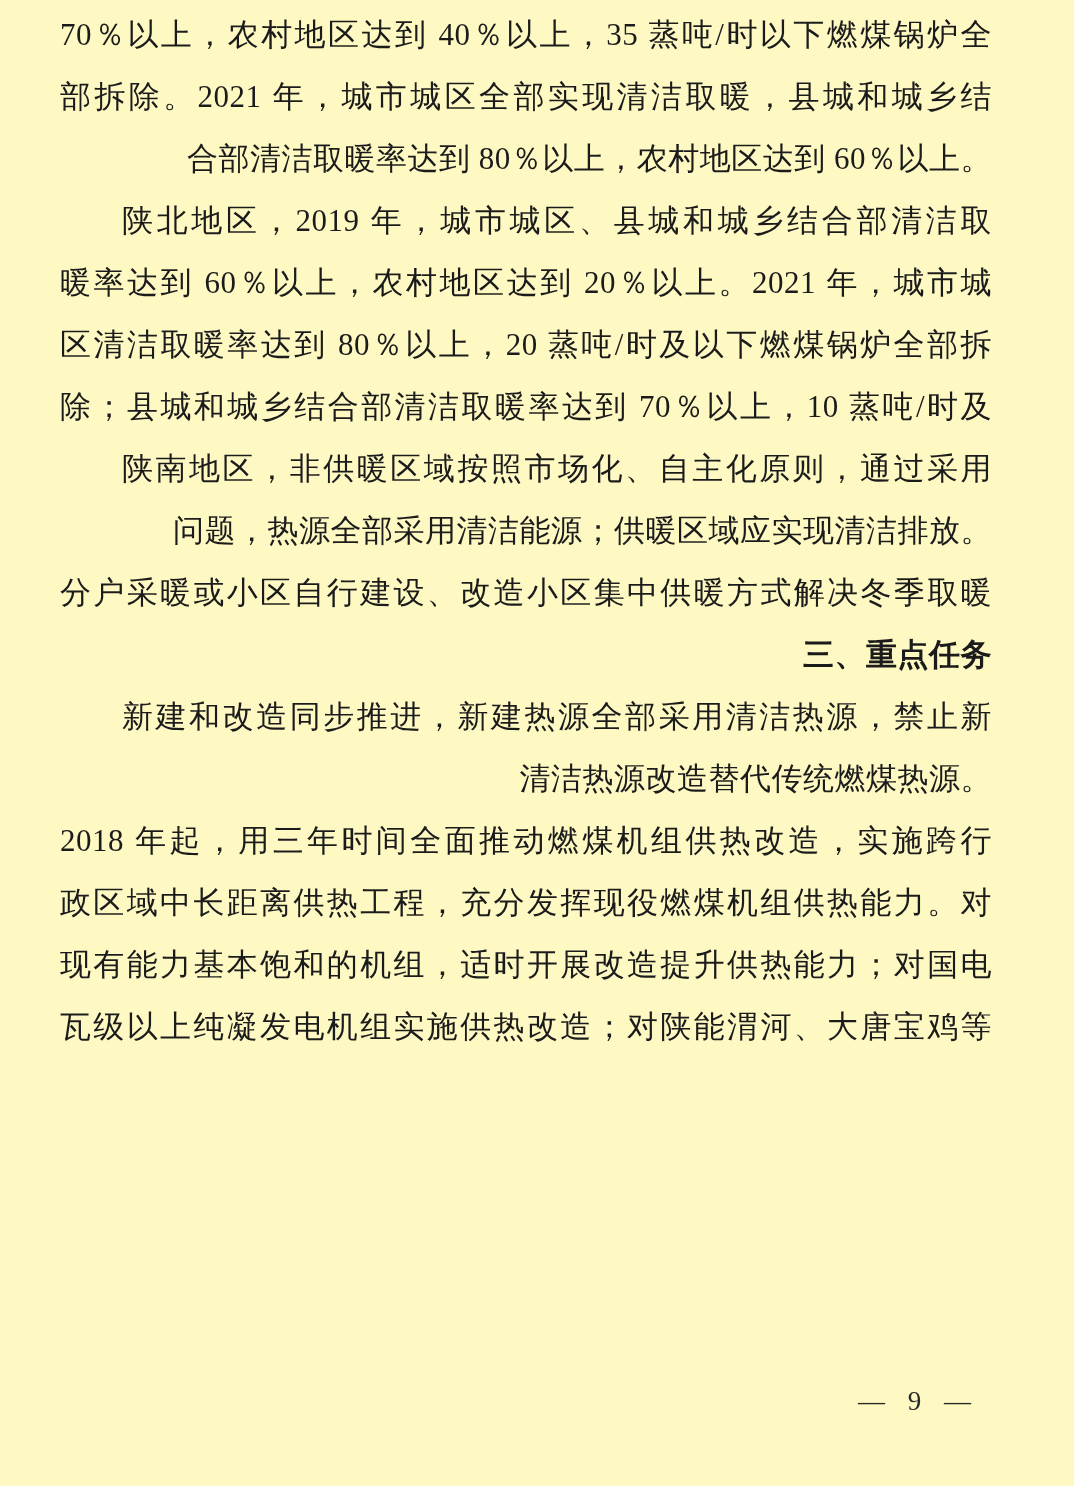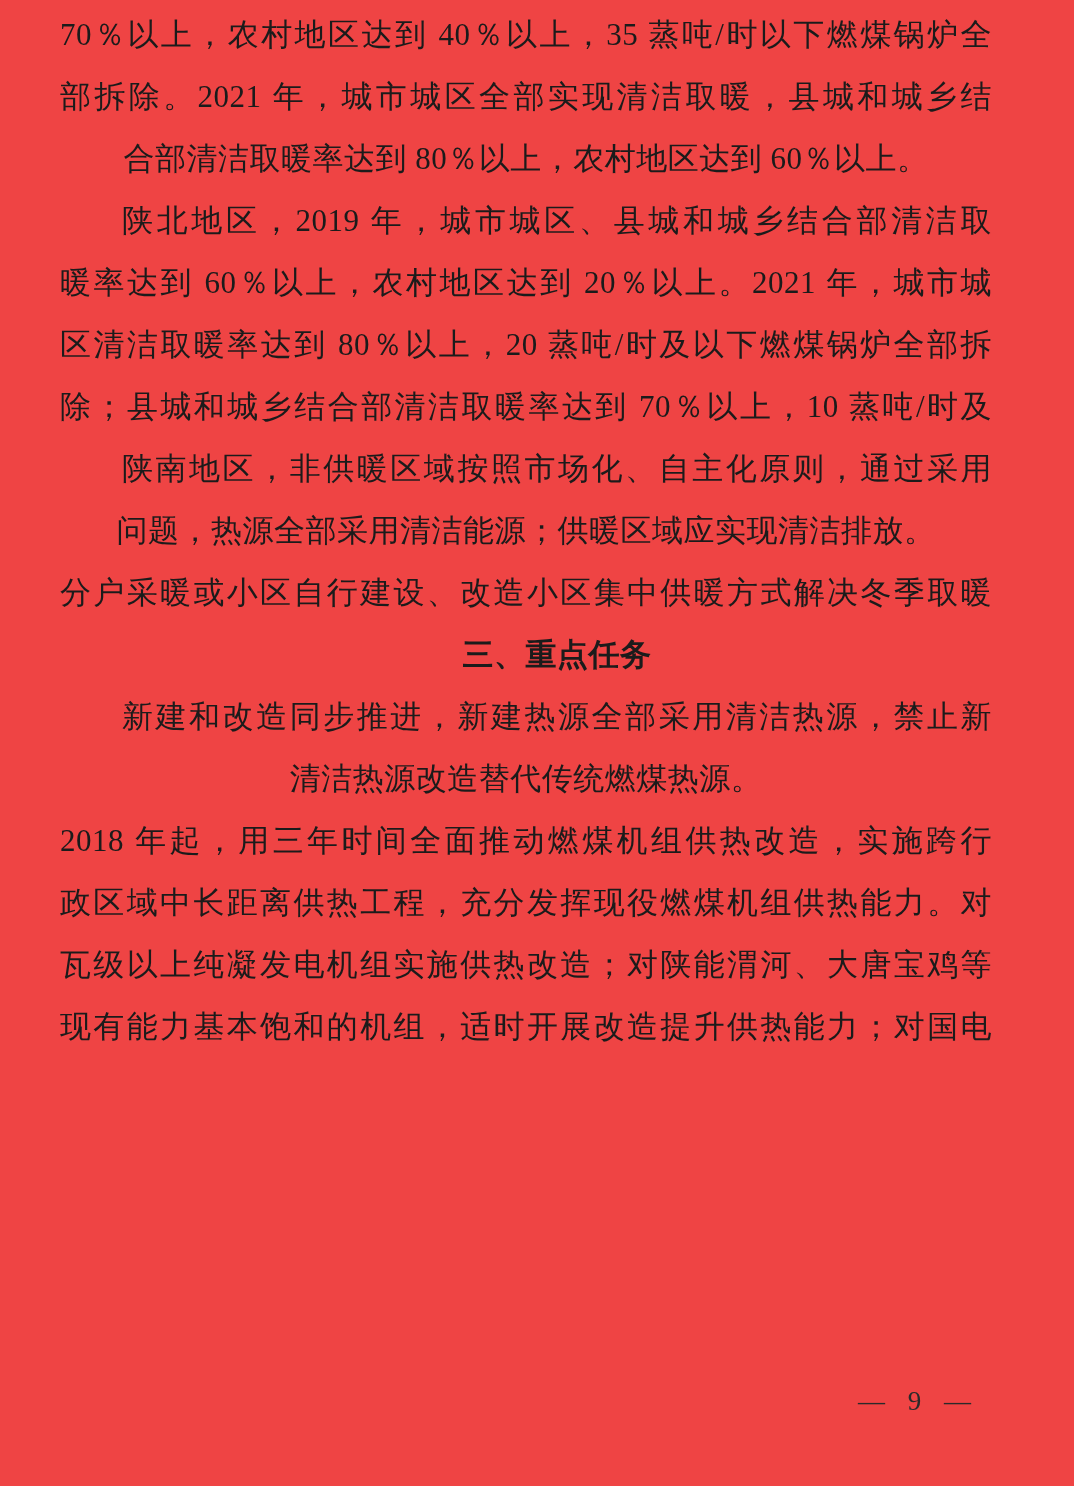--- a/index.html
+++ b/index.html
@@ -5,38 +5,38 @@
   html, body {
     margin: 0;
     padding: 0;
     background: #e9e9e9;
   }
   .page {
     position: relative;
     width: 1074px;
     height: 1486px;
     margin: 0 auto;
-    background: #ef4444;
+    background: #fef9c3;
     color: #1b1b1b;
     font-family: "Liberation Serif", "DejaVu Serif", serif;
     overflow: hidden;
   }
   .content {
     position: absolute;
     left: 60px;
     top: 4px;
     width: 932px;
   }
   .line {
     height: 62px;
     line-height: 62px;
     font-size: 31px;
     letter-spacing: 0.5px;
     white-space: normal;
-    text-align: center;
+    text-align: right;
   }
   .line.justify {
     text-align: justify;
     text-align-last: justify;
   }
   .line.indent {
     text-indent: 2em;
   }
   .bold {
     font-weight: 700;
@@ -63,19 +63,19 @@
       <div class="line justify"><span class="regular">区清洁取暖率达到 80％以上，20 蒸吨/时及以下燃煤锅炉全部拆</span></div>
       <div class="line justify"><span class="regular">除；县城和城乡结合部清洁取暖率达到 70％以上，10 蒸吨/时及</span></div>
       <div class="line justify indent"><span class="regular">陕南地区，非供暖区域按照市场化、自主化原则，通过采用</span></div>
       <div class="line"><span class="regular">问题，热源全部采用清洁能源；供暖区域应实现清洁排放。</span></div>
       <div class="line justify"><span class="regular">分户采暖或小区自行建设、改造小区集中供暖方式解决冬季取暖</span></div>
       <div class="line indent"><span class="bold">三、重点任务</span></div>
       <div class="line justify indent"><span class="regular">新建和改造同步推进，新建热源全部采用清洁热源，禁止新</span></div>
       <div class="line"><span class="regular">清洁热源改造替代传统燃煤热源。</span></div>
       <div class="line justify"><span class="regular">2018 年起，用三年时间全面推动燃煤机组供热改造，实施跨行</span></div>
       <div class="line justify"><span class="regular">政区域中长距离供热工程，充分发挥现役燃煤机组供热能力。对</span></div>
+      <div class="line justify"><span class="regular">现有能力基本饱和的机组，适时开展改造提升供热能力；对国电</span></div>
       <div class="line justify"><span class="regular">瓦级以上纯凝发电机组实施供热改造；对陕能渭河、大唐宝鸡等</span></div>
-      <div class="line justify"><span class="regular">现有能力基本饱和的机组，适时开展改造提升供热能力；对国电</span></div>
     </div>
   <div class="footer">
     <span>— 9 —</span>
   </div>
 </div>
 
 </body></html>

